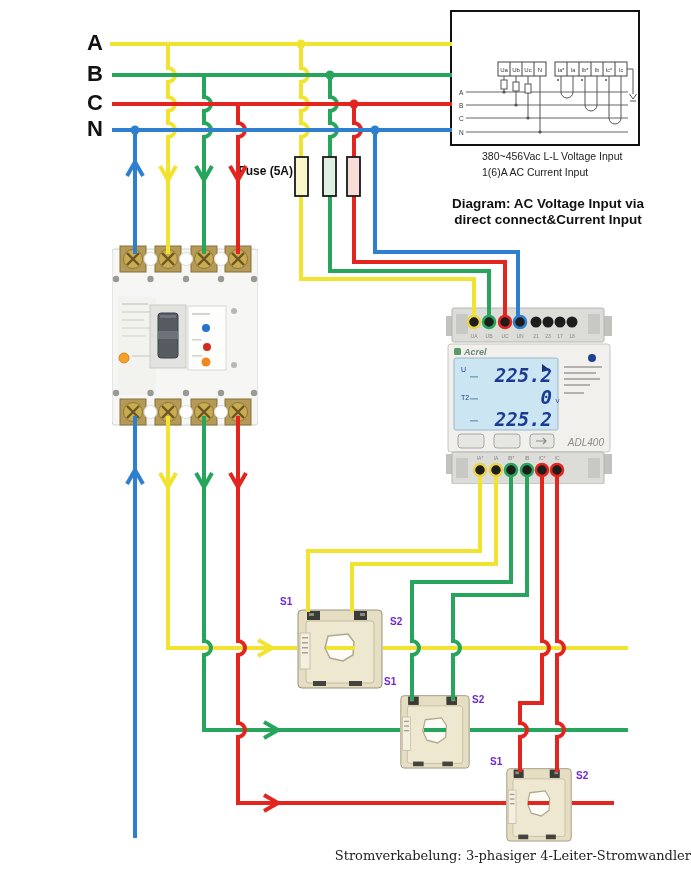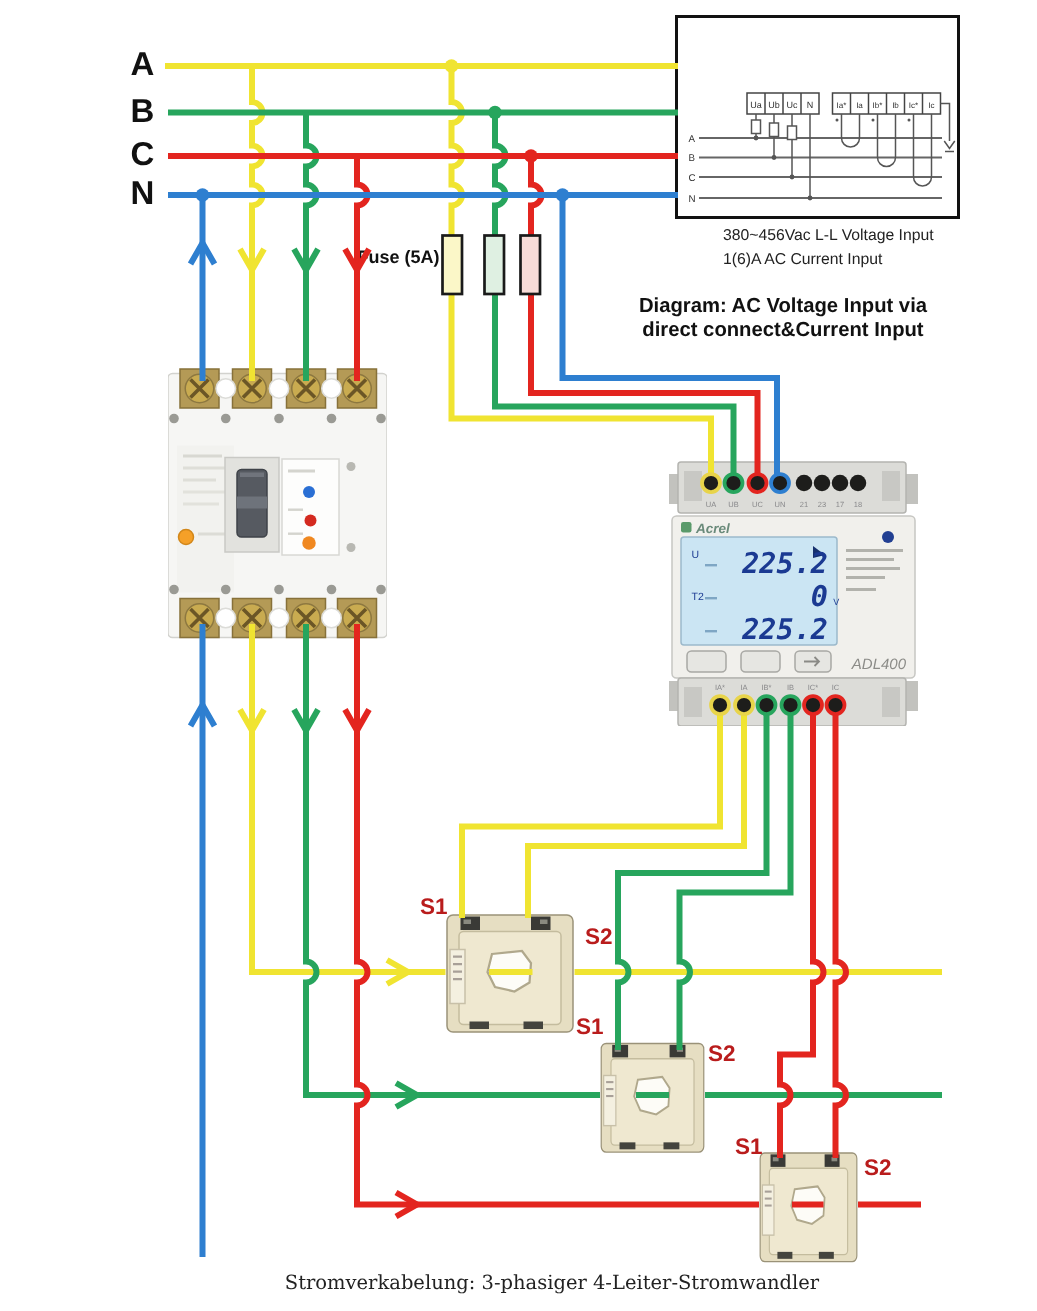--- a/index.html
+++ b/index.html
@@ -2,23 +2,23 @@
 <html><head>
 <meta charset="utf-8">
 <style>
   html,body{margin:0;padding:0;background:#ffffff;}
   #canvas{position:relative;width:691px;height:874px;background:#ffffff;overflow:hidden;
           font-family:"Liberation Sans",sans-serif;}
   .abs{position:absolute;}
   .phase-label{font-size:22px;font-weight:bold;color:#111;width:22px;text-align:center;}
   .fuse-label{font-size:12px;font-weight:bold;color:#111;width:64px;text-align:right;}
   .inset-box{left:450px;top:10px;width:190px;height:136px;border:2px solid #111;background:#fff;box-sizing:border-box;}
-  .caption{left:420px;top:196px;width:204px;text-align:center;font-weight:bold;font-size:13.5px;line-height:16px;color:#111;}
-  .s-label{font-size:15px;font-weight:bold;color:#b91c1c;}
-  .footer{left:45px;top:848px;width:646px;text-align:center;font-family:"DejaVu Serif","Liberation Serif",serif;
+  .caption{left:446px;top:196px;width:204px;text-align:center;font-weight:bold;font-size:13.5px;line-height:16px;color:#111;}
+  .s-label{font-size:10px;font-weight:bold;color:#6d28d9;}
+  .footer{left:45px;top:848px;width:646px;text-align:right;font-family:"DejaVu Serif","Liberation Serif",serif;
           font-size:13px;color:#222;}
   svg{display:block;}
 </style>
 </head>
 <body>
 
 <div id="canvas">
 
   <div class="abs phase-label" style="left:84px;top:30px;">A</div>
   <div class="abs phase-label" style="left:84px;top:61px;">B</div>

